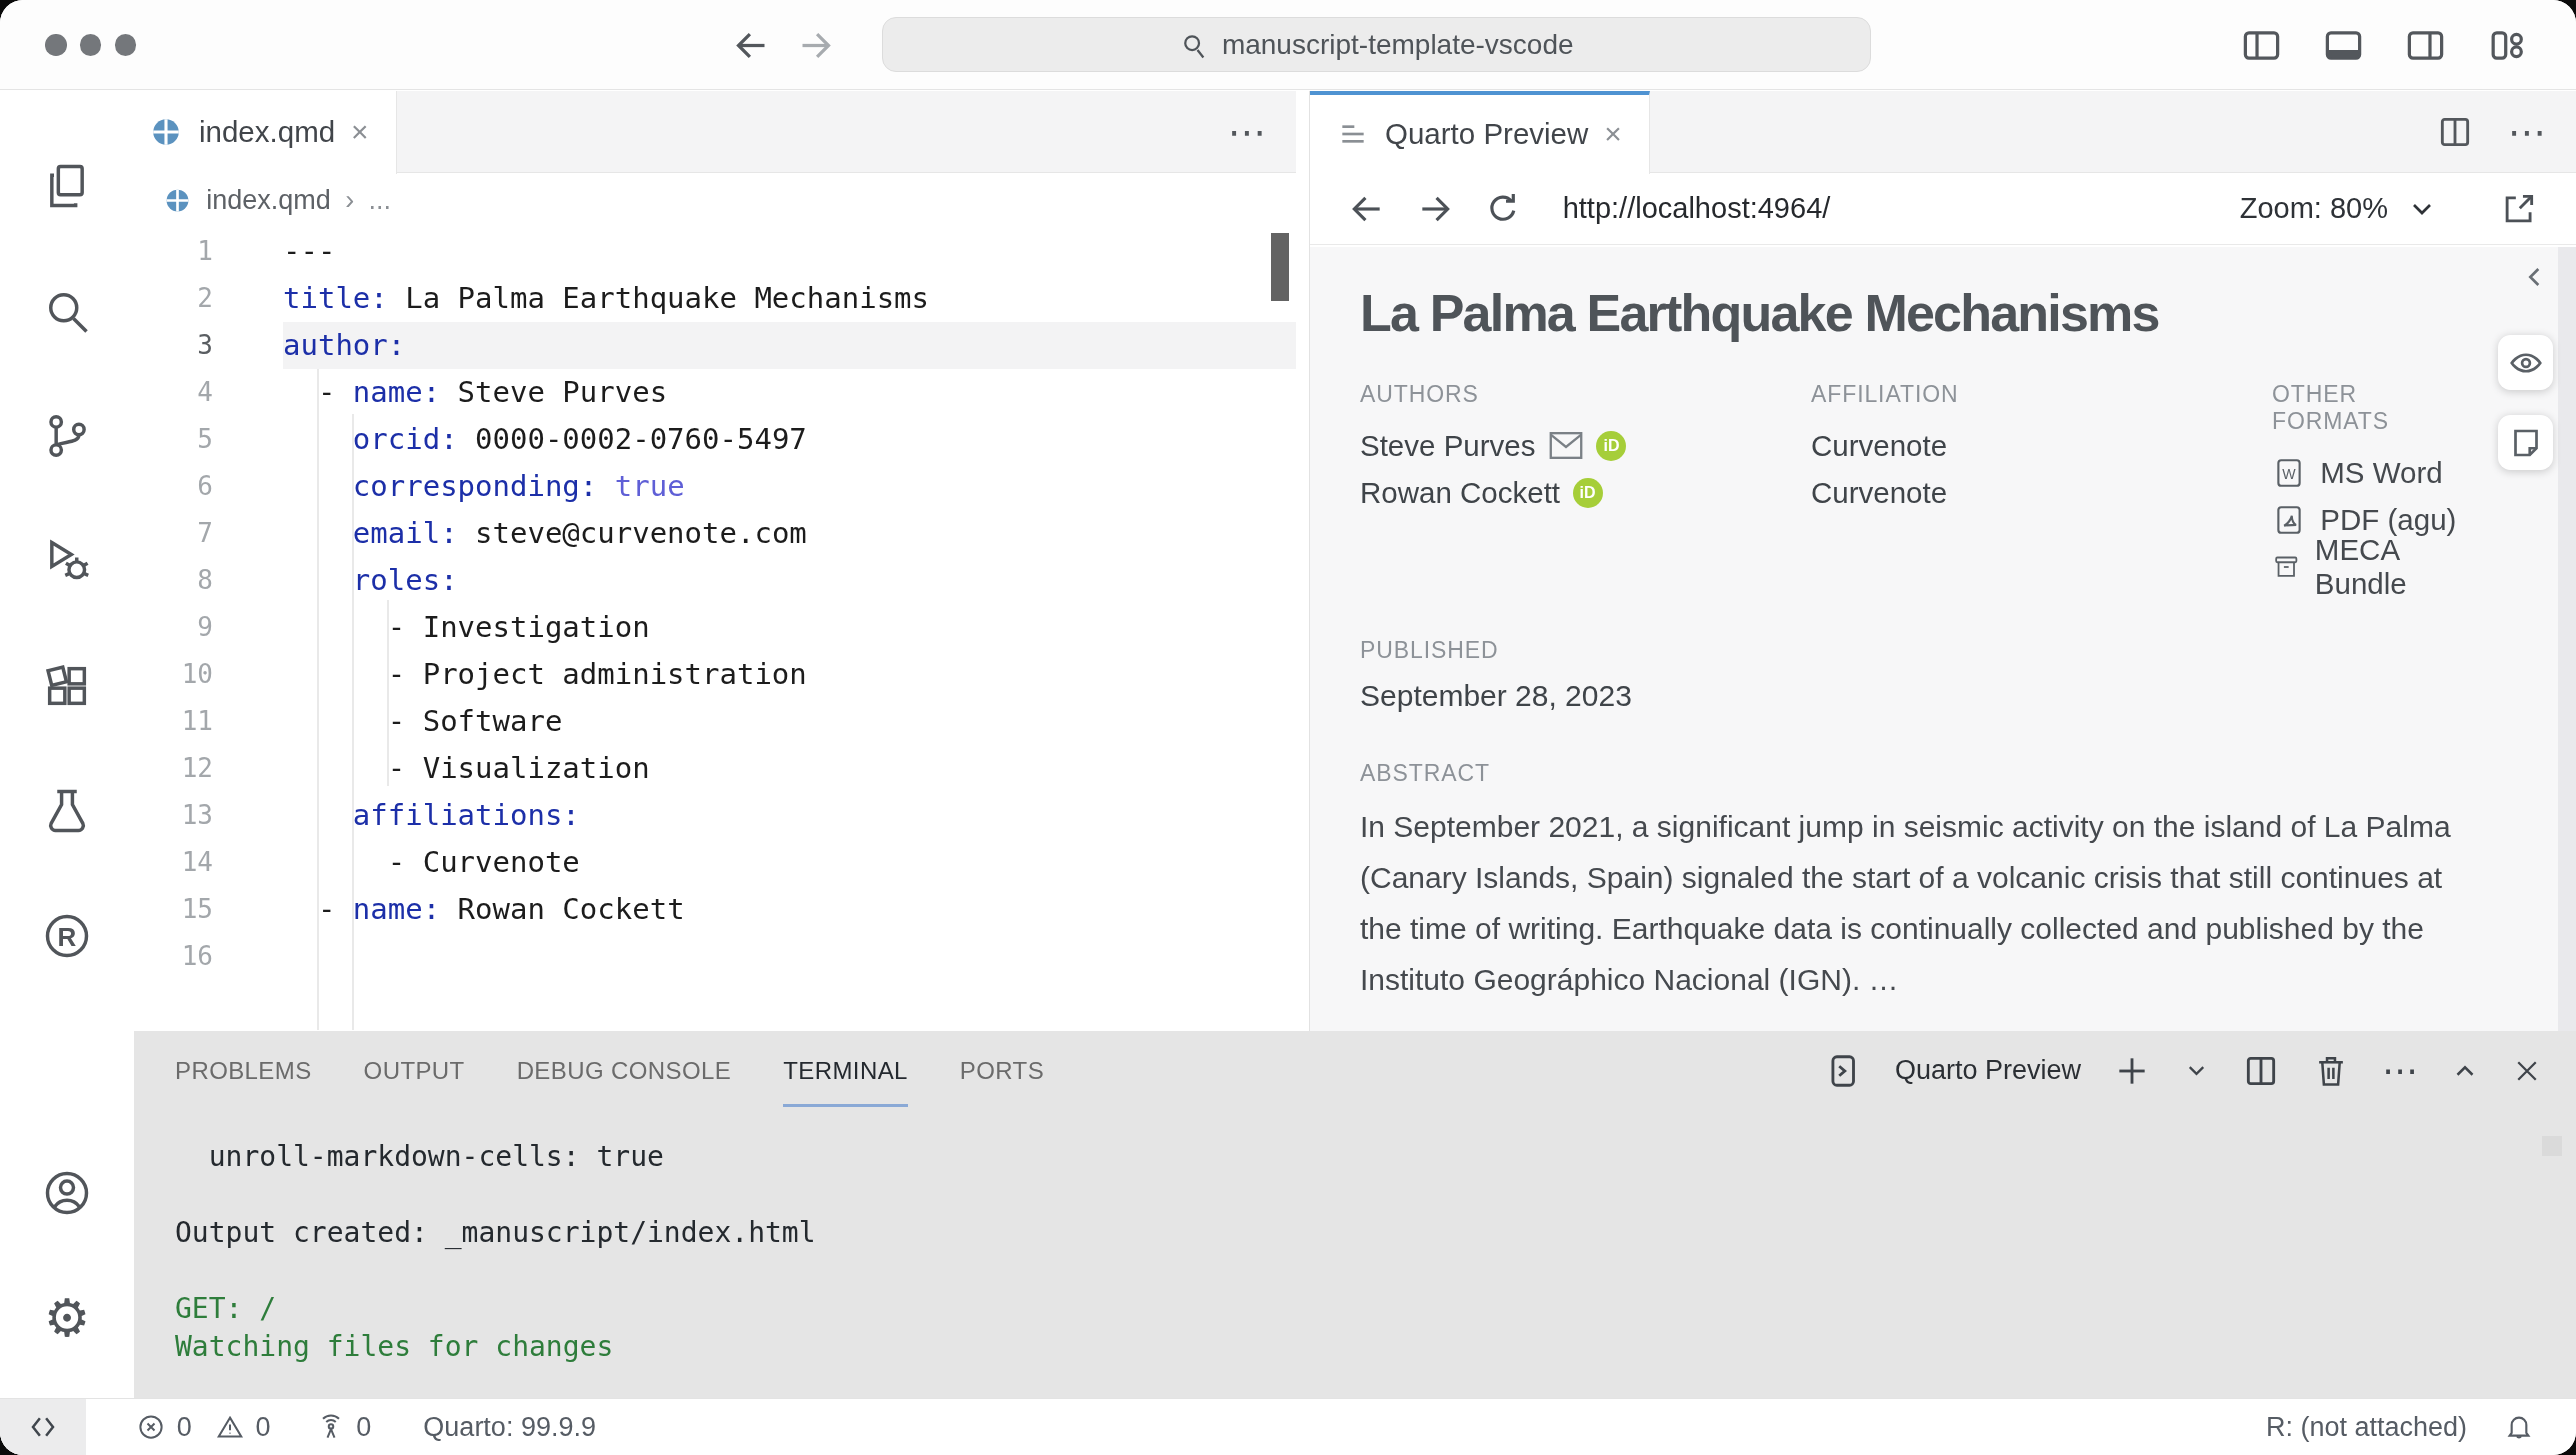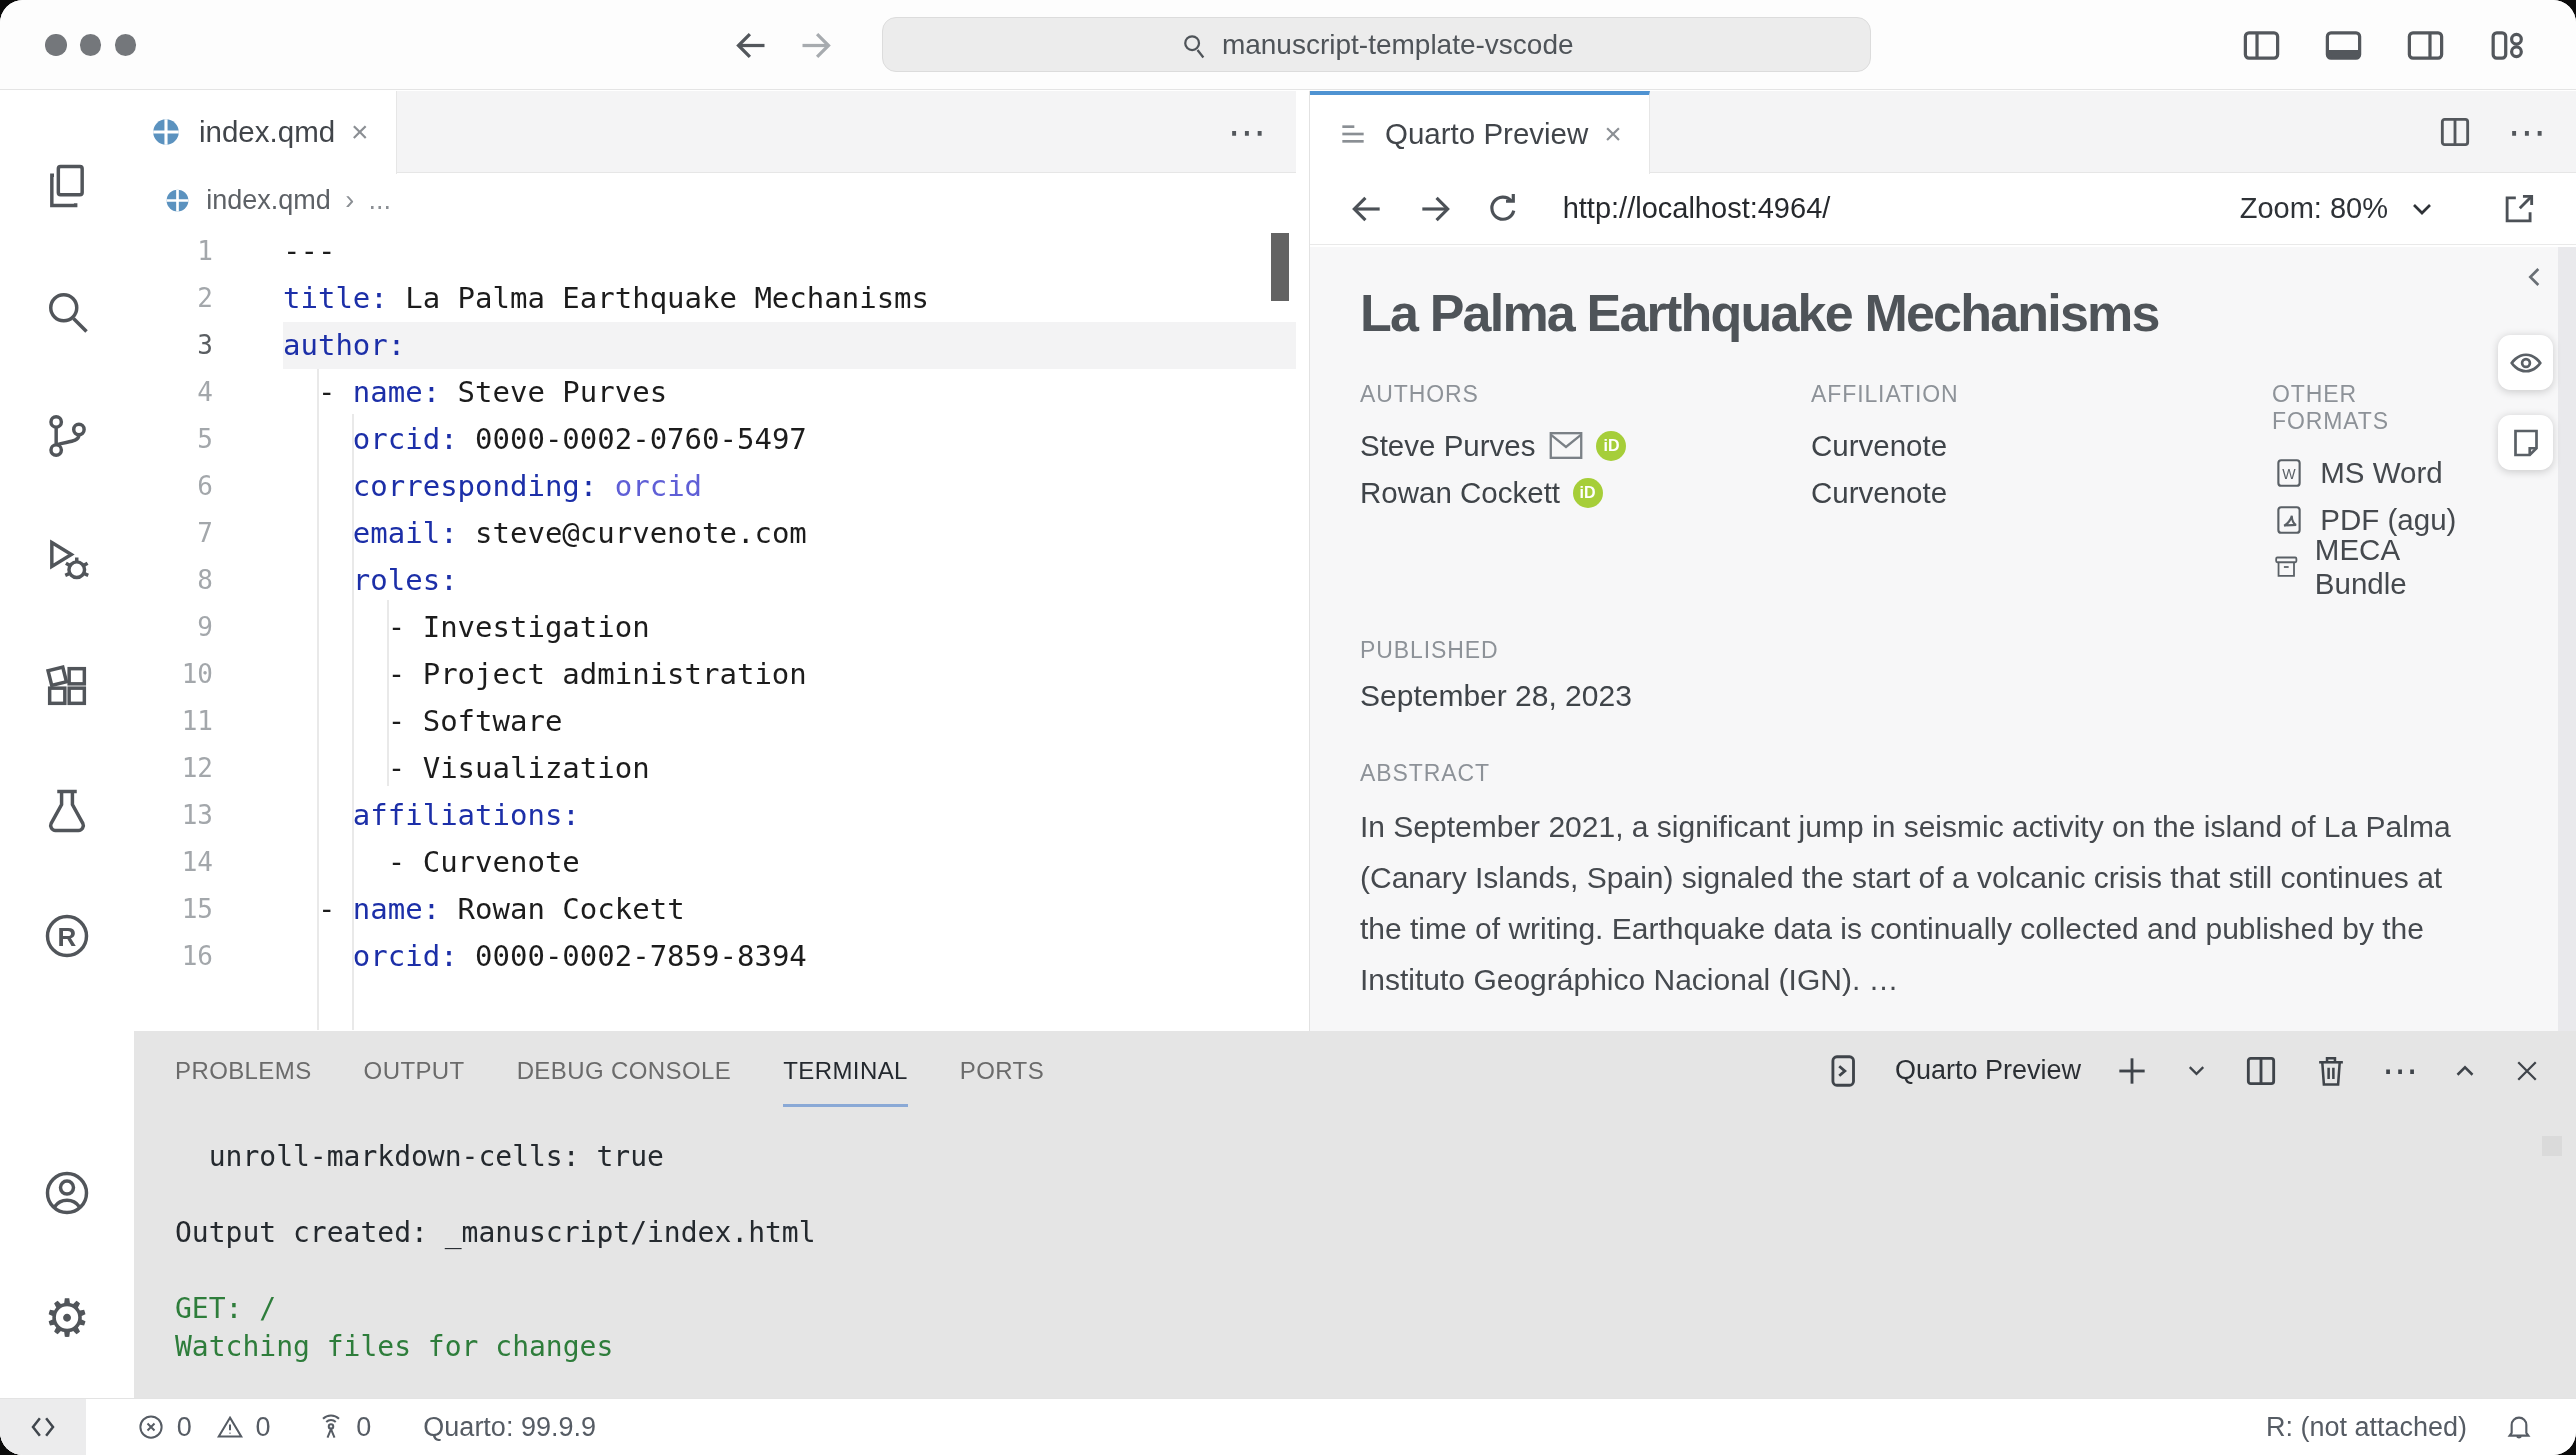--- a/index.html
+++ b/index.html
@@ -275,21 +275,21 @@
             <div class="line">
               <span class="ln">4</span>
               <span class="lc"><span class="tk-plain">  - </span><span class="tk-key">name:</span><span class="tk-plain"> Steve Purves</span></span>
             </div>
             <div class="line">
               <span class="ln">5</span>
               <span class="lc"><span class="tk-plain">    </span><span class="tk-key">orcid:</span><span class="tk-plain"> 0000-0002-0760-5497</span></span>
             </div>
             <div class="line">
               <span class="ln">6</span>
-              <span class="lc"><span class="tk-plain">    </span><span class="tk-key">corresponding:</span><span class="tk-plain"> </span><span class="tk-bool">orcid</span></span>
+              <span class="lc"><span class="tk-plain">    </span><span class="tk-key">corresponding:</span><span class="tk-plain"> </span><span class="tk-bool">true</span></span>
             </div>
             <div class="line">
               <span class="ln">7</span>
               <span class="lc"><span class="tk-plain">    </span><span class="tk-key">email:</span><span class="tk-plain"> steve@curvenote.com</span></span>
             </div>
             <div class="line">
               <span class="ln">8</span>
               <span class="lc"><span class="tk-plain">    </span><span class="tk-key">roles:</span></span>
             </div>
             <div class="line">
@@ -315,21 +315,20 @@
             <div class="line">
               <span class="ln">14</span>
               <span class="lc"><span class="tk-plain">      - Curvenote</span></span>
             </div>
             <div class="line">
               <span class="ln">15</span>
               <span class="lc"><span class="tk-plain">  - </span><span class="tk-key">name:</span><span class="tk-plain"> Rowan Cockett</span></span>
             </div>
             <div class="line">
               <span class="ln">16</span>
-              <span class="lc"><span class="tk-plain">    </span><span class="tk-key">orcid:</span><span class="tk-plain"> 0000-0002-7859-8394</span></span>
             </div>
           </div>
         <div class="scrollthumb"></div>
       </div>
     </div>
 
     <div class="preview-group">
       <div class="tabbar">
         <div class="tab tab-accent">
           <svg viewBox="0 0 24 24" fill="none" stroke="#8a8f94" stroke-width="2" style="width:32px;height:32px">

